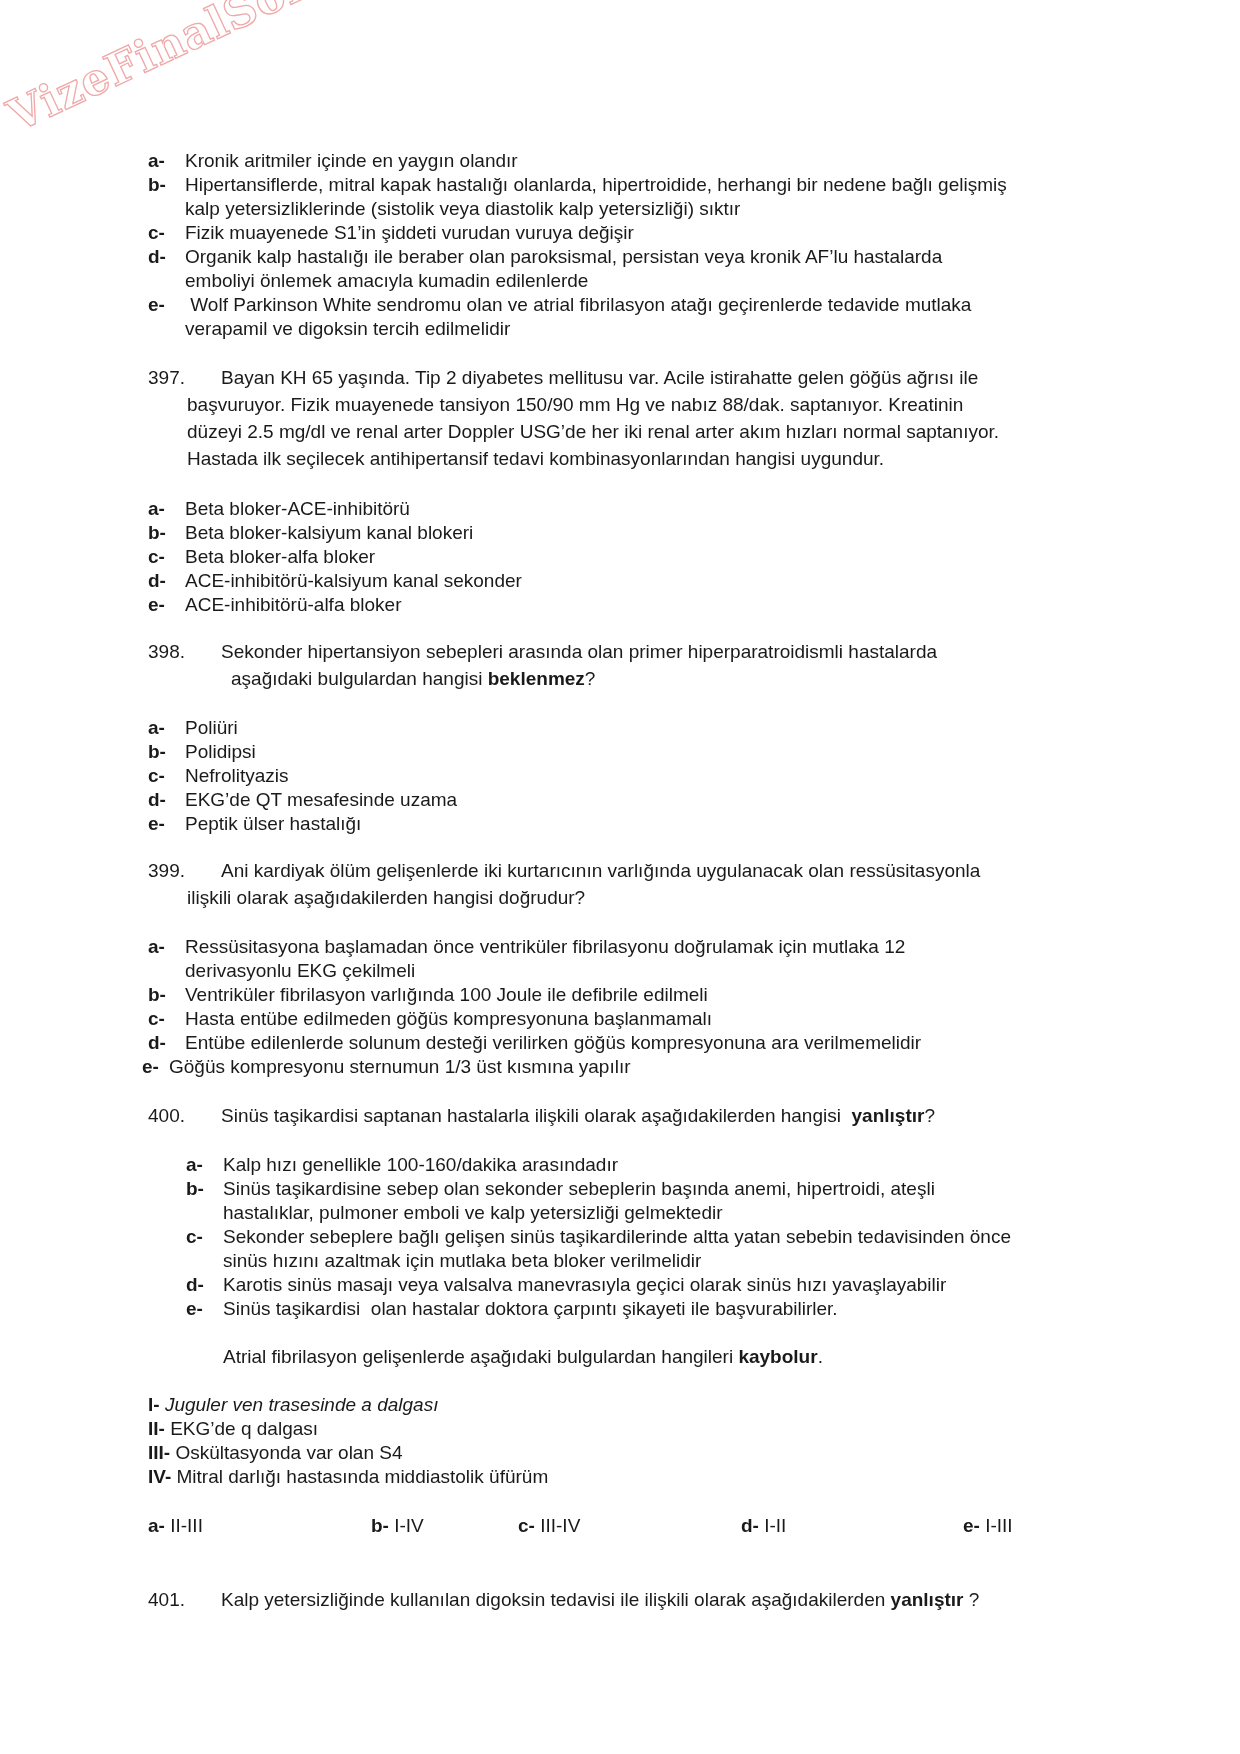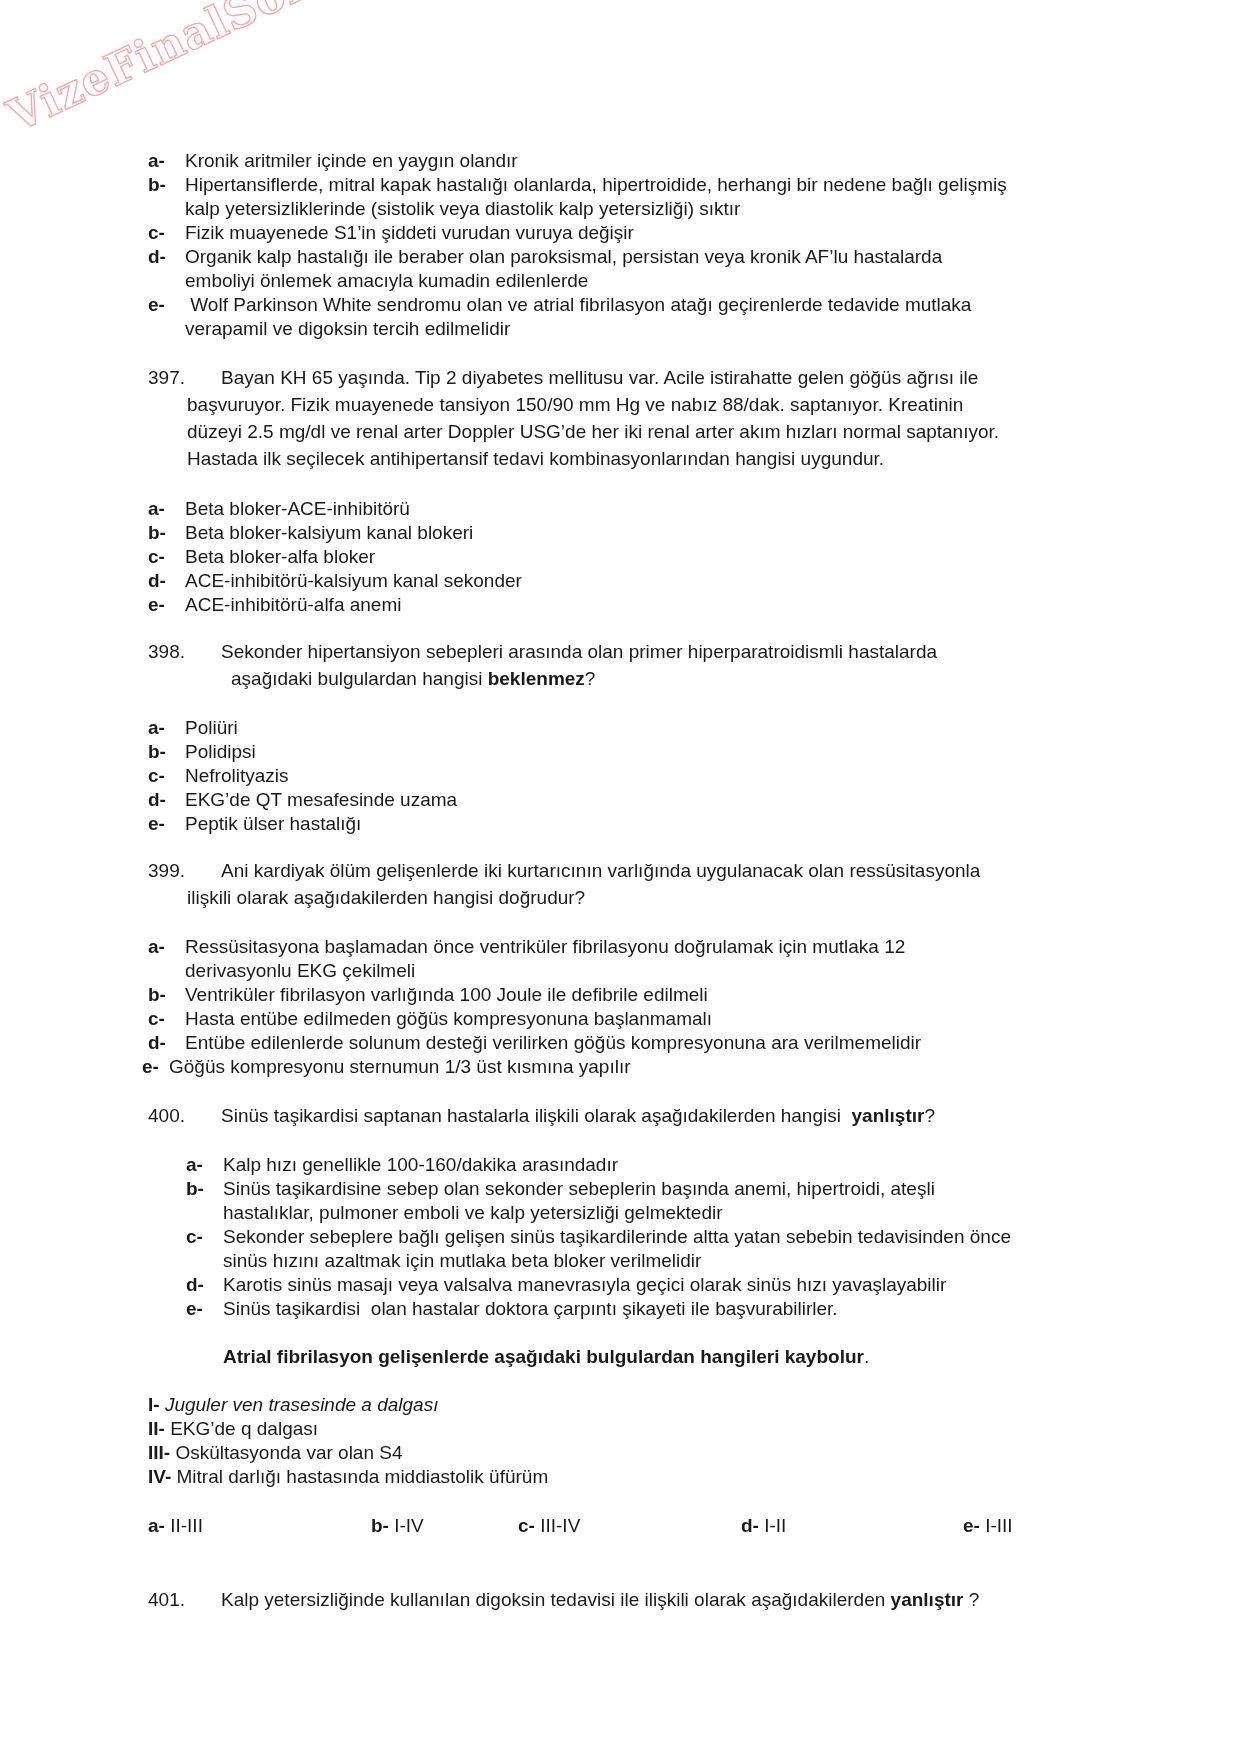--- a/index.html
+++ b/index.html
@@ -43,21 +43,21 @@
   <div>
     <div class="line" style="left:148px; top:366px;"><span class="qnum">397.</span><span>Bayan KH 65 yaşında. Tip 2 diyabetes mellitusu var. Acile istirahatte gelen göğüs ağrısı ile</span></div>
     <div class="cont" style="left:187px; top:393px;">başvuruyor. Fizik muayenede tansiyon 150/90 mm Hg ve nabız 88/dak. saptanıyor. Kreatinin</div>
     <div class="cont" style="left:187px; top:420px;">düzeyi 2.5 mg/dl ve renal arter Doppler USG’de her iki renal arter akım hızları normal saptanıyor.</div>
     <div class="cont" style="left:187px; top:447px;">Hastada ilk seçilecek antihipertansif  tedavi kombinasyonlarından hangisi uygundur.</div>
 
     <div class="line" style="left:148px; top:497px;"><span class="lbl">a-</span><span>Beta bloker-ACE-inhibitörü</span></div>
     <div class="line" style="left:148px; top:521px;"><span class="lbl">b-</span><span>Beta bloker-kalsiyum kanal blokeri</span></div>
     <div class="line" style="left:148px; top:545px;"><span class="lbl">c-</span><span>Beta bloker-alfa bloker</span></div>
     <div class="line" style="left:148px; top:569px;"><span class="lbl">d-</span><span>ACE-inhibitörü-kalsiyum kanal sekonder</span></div>
-    <div class="line" style="left:148px; top:593px;"><span class="lbl">e-</span><span>ACE-inhibitörü-alfa anemi</span></div>
+    <div class="line" style="left:148px; top:593px;"><span class="lbl">e-</span><span>ACE-inhibitörü-alfa bloker</span></div>
   </div>
 
   <div>
     <div class="line" style="left:148px; top:640px;"><span class="qnum">398.</span><span>Sekonder hipertansiyon sebepleri arasında olan primer hiperparatroidismli hastalarda</span></div>
     <div class="cont" style="left:187px; top:667px;"><span style="white-space:pre;margin-left:44px;">aşağıdaki bulgulardan hangisi </span><b>beklenmez</b><span>?</span></div>
 
     <div class="line" style="left:148px; top:716px;"><span class="lbl">a-</span><span>Poliüri</span></div>
     <div class="line" style="left:148px; top:740px;"><span class="lbl">b-</span><span>Polidipsi</span></div>
     <div class="line" style="left:148px; top:764px;"><span class="lbl">c-</span><span>Nefrolityazis</span></div>
     <div class="line" style="left:148px; top:788px;"><span class="lbl">d-</span><span>EKG’de QT mesafesinde uzama</span></div>
@@ -82,21 +82,21 @@
     <div class="line" style="left:186px; top:1153px;"><span class="lbl">a-</span><span>Kalp hızı genellikle 100-160/dakika arasındadır</span></div>
     <div class="line" style="left:186px; top:1177px;"><span class="lbl">b-</span><span>Sinüs taşikardisine sebep olan sekonder sebeplerin başında anemi, hipertroidi, ateşli</span></div>
     <div class="cont" style="left:223px; top:1201px;">hastalıklar, pulmoner emboli ve kalp yetersizliği gelmektedir</div>
     <div class="line" style="left:186px; top:1225px;"><span class="lbl">c-</span><span>Sekonder sebeplere bağlı gelişen sinüs taşikardilerinde altta yatan sebebin tedavisinden önce</span></div>
     <div class="cont" style="left:223px; top:1249px;">sinüs hızını azaltmak için mutlaka beta bloker verilmelidir</div>
     <div class="line" style="left:186px; top:1273px;"><span class="lbl">d-</span><span>Karotis sinüs masajı veya valsalva manevrasıyla geçici olarak sinüs hızı yavaşlayabilir</span></div>
     <div class="line" style="left:186px; top:1297px;"><span class="lbl">e-</span><span style="white-space:pre;">Sinüs taşikardisi  olan hastalar doktora çarpıntı şikayeti ile başvurabilirler.</span></div>
   </div>
 
   <div>
-    <div class="cont" style="left:223px; top:1345px;"><span style="white-space:pre;font-weight:bold;">Atrial fibrilasyon gelişenlerde aşağıdaki bulgulardan hangileri </span><b>kaybolur</b><span>.</span></div>
+    <div class="cont" style="left:223px; top:1345px;"><span style="white-space:pre;">Atrial fibrilasyon gelişenlerde aşağıdaki bulgulardan hangileri </span><b>kaybolur</b><span>.</span></div>
 
     <div class="line" style="left:148px; top:1393px;"><span class="lbl-inline">I-</span><span style="white-space:pre;font-style:italic;"> Juguler ven trasesinde a dalgası</span></div>
     <div class="line" style="left:148px; top:1417px;"><span class="lbl-inline">II-</span><span style="white-space:pre;"> EKG’de q dalgası</span></div>
     <div class="line" style="left:148px; top:1441px;"><span class="lbl-inline">III-</span><span style="white-space:pre;"> Oskültasyonda var olan S4</span></div>
     <div class="line" style="left:148px; top:1465px;"><span class="lbl-inline">IV-</span><span style="white-space:pre;"> Mitral darlığı hastasında middiastolik üfürüm</span></div>
 
     <div class="line" style="left:148px; top:1514px;"><span class="lbl-inline">a-</span><span style="white-space:pre;"> II-III</span></div>
     <div class="line" style="left:371px; top:1514px;"><span class="lbl-inline">b-</span><span style="white-space:pre;"> I-IV</span></div>
     <div class="line" style="left:518px; top:1514px;"><span class="lbl-inline">c-</span><span style="white-space:pre;"> III-IV</span></div>
     <div class="line" style="left:741px; top:1514px;"><span class="lbl-inline">d-</span><span style="white-space:pre;"> I-II</span></div>

